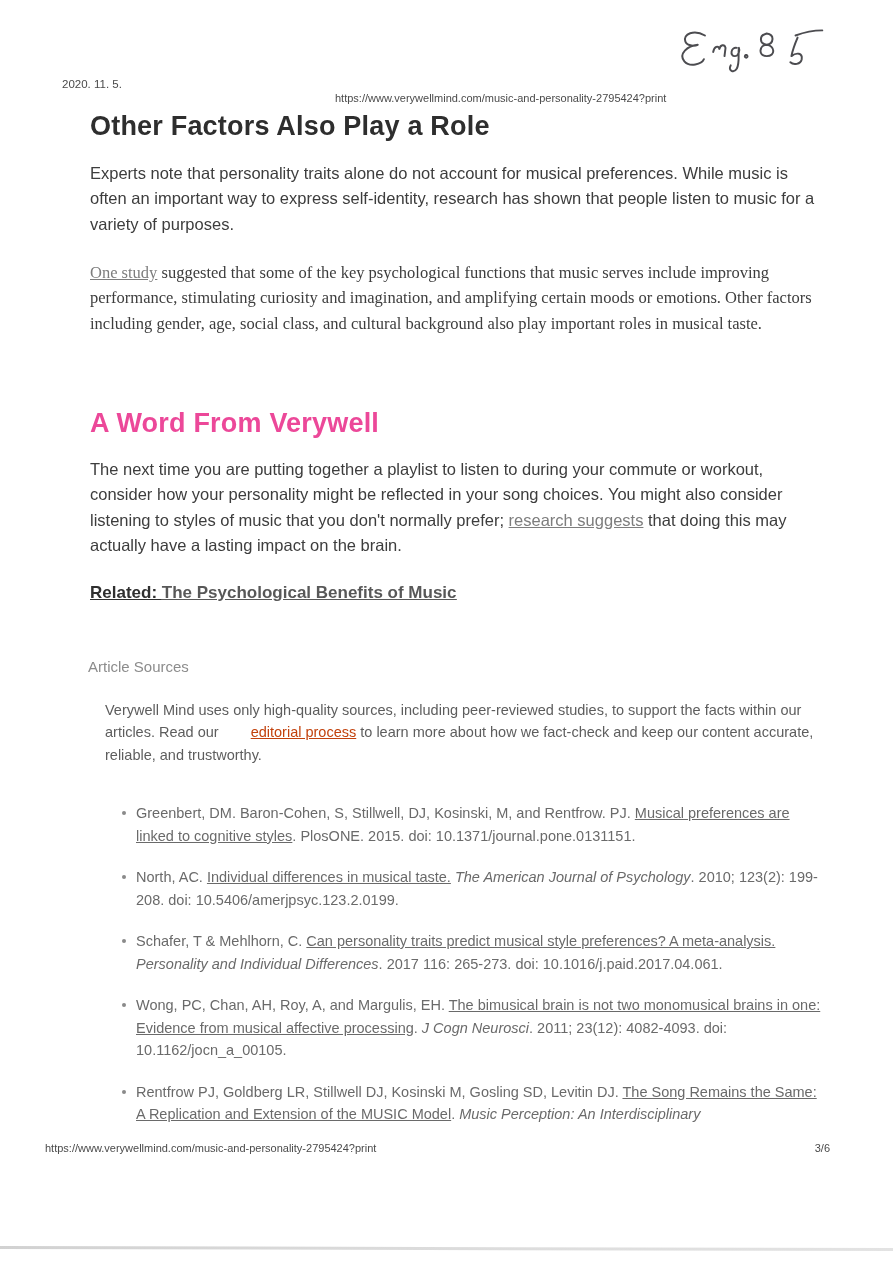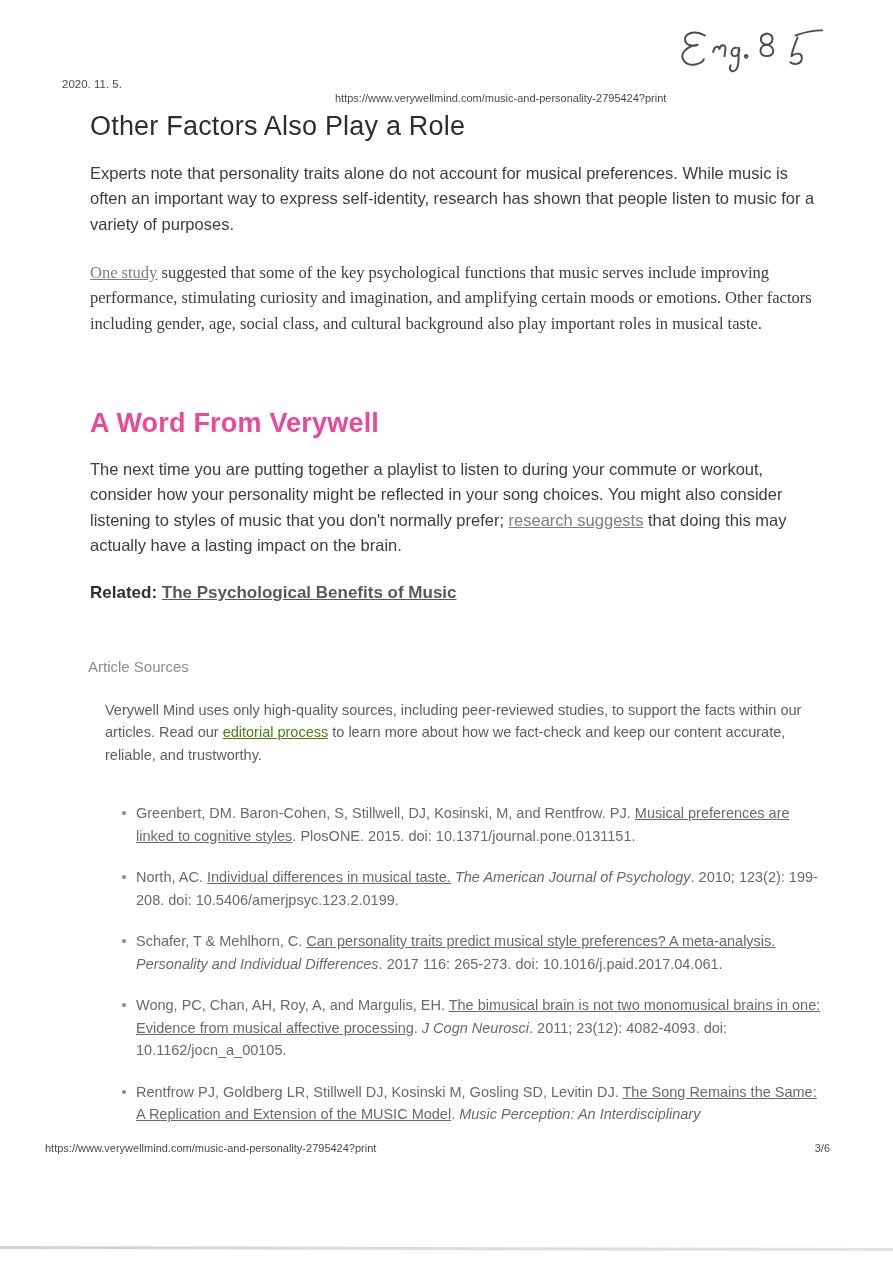--- a/index.html
+++ b/index.html
@@ -14,38 +14,38 @@
   .abs { position: absolute; }
 
   
   .hdr-date { left: 62px; top: 78px; font-size: 11.5px; color: #4a4a4a; text-align: center; }
   .hdr-url  { left: 335px; top: 92px; font-size: 11px; color: #4a4a4a; }
   .footer   { left: 0; top: 1142px; width: 893px; display: flex; justify-content: space-between; font-size: 11px; color: #4a4a4a; }
   .footer .f-url  { margin-left: 45px; }
   .footer .f-page { margin-right: 63px; }
 
   
-  .h1 { left: 90px; top: 111px; font-size: 27px; font-weight: normal; color: #2e2e2e; letter-spacing: 0.2px; }
+  .h1 { left: 90px; top: 111px; font-size: 27px; font-weight: bold; color: #2e2e2e; letter-spacing: 0.2px; }
   .h2 { left: 90px; top: 408px; font-size: 27px; font-weight: bold; color: #ec4899; letter-spacing: 0.2px; }
 
   
   .para { left: 90px; width: 735px; font-size: 16.5px; line-height: 25.3px; color: #3d3d3d; }
   .p1 { top: 161px; }
   .p2 { top: 260px; font-family: Liberation Serif, serif; }
   .p3 { top: 457px; }
   a.lnk { color: #757575; text-decoration: underline; cursor: pointer; }
   a.lnk-body { color: #7d7d7d; }
 
-  .related { left: 90px; top: 583px; font-size: 17px; color: #2f2f2f; font-weight: bold; }
+  .related { left: 90px; top: 583px; font-size: 17px; color: #2f2f2f; font-weight: bold; text-decoration: underline; }
   .related a { color: #585858; text-decoration: underline; cursor: pointer; }
 
   
   .src-heading { left: 88px; top: 658px; font-size: 15px; color: #8c8c8c; }
   .src-intro   { left: 105px; top: 699px; width: 718px; font-size: 14.5px; line-height: 22.3px; color: #5d5d5d; }
-  .src-intro a { color: #4d7c0f; }
+  .src-intro a { color: #c2410c; margin-left: 28px; }
 
   .ref-list { left: 121px; top: 802px; width: 705px; list-style: none; }
   .ref-list li {
     position: relative;
     padding-left: 15px;
     font-size: 14.5px; line-height: 22.5px;
     color: #6a6a6a;
     margin-bottom: 19px;
   }
   .ref-list li::before {

